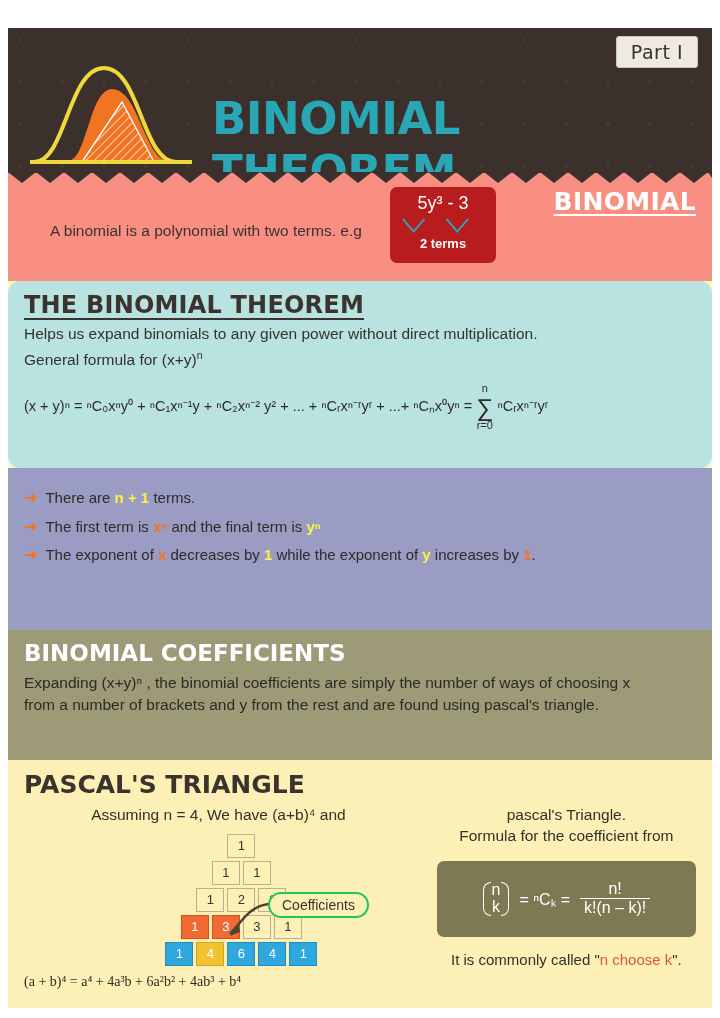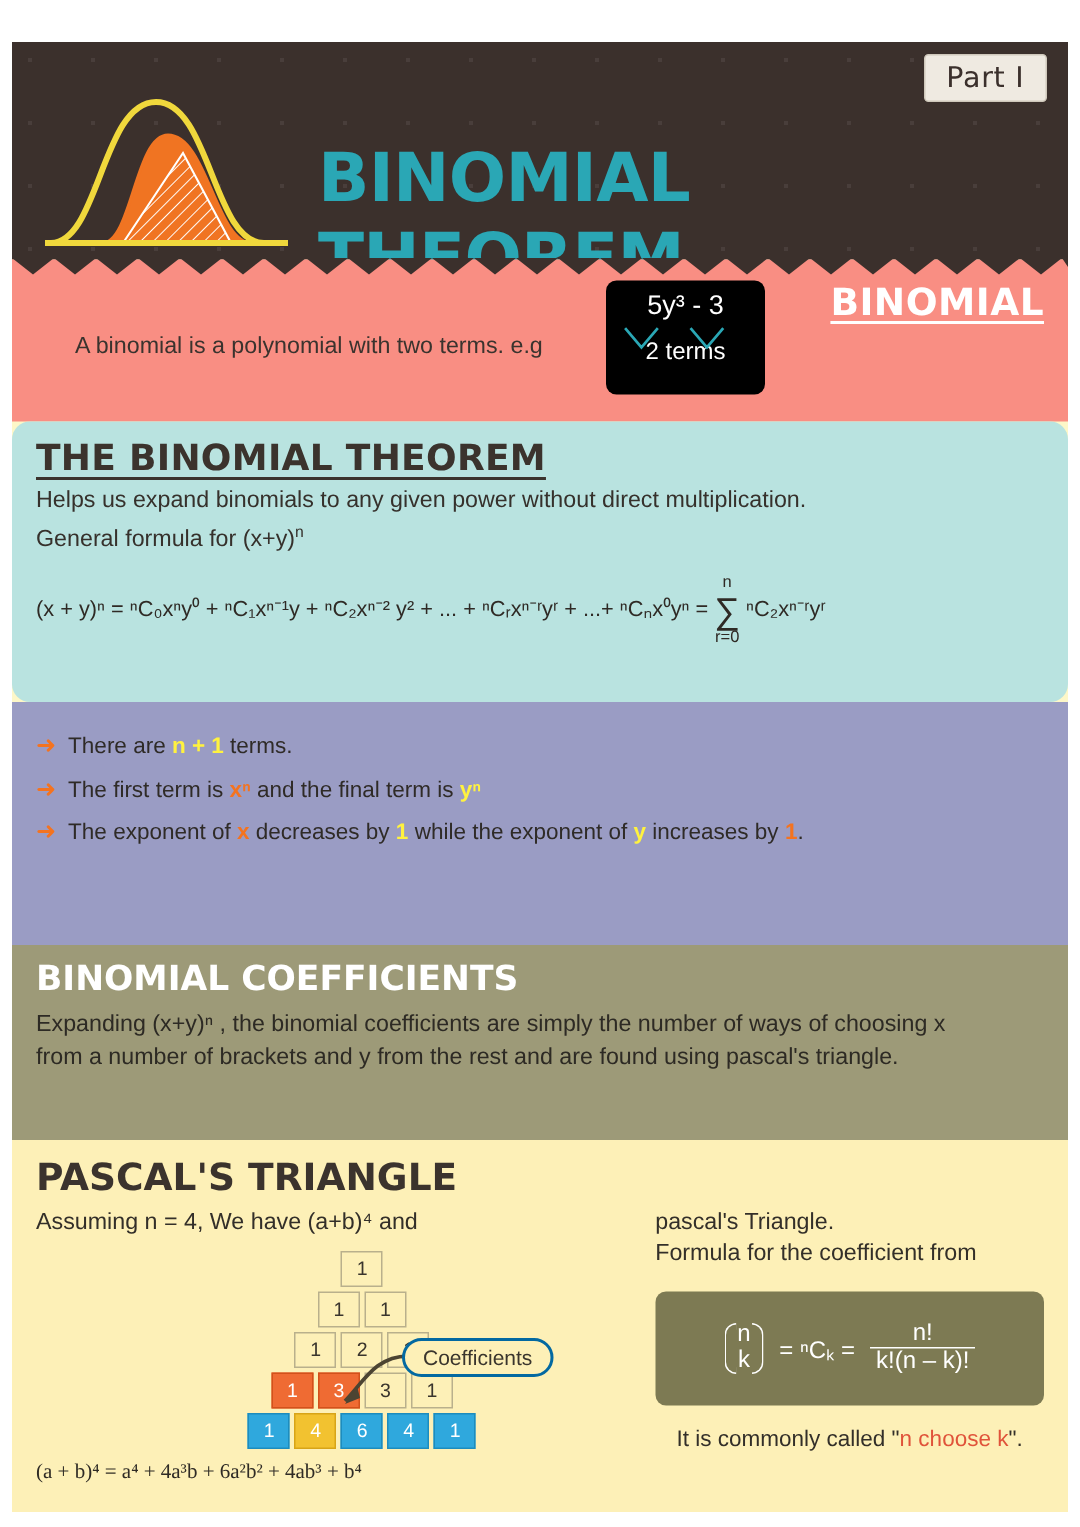--- a/index.html
+++ b/index.html
@@ -21,24 +21,24 @@
 
   
   .band{position:relative;padding:10px 16px 12px 16px;}
   .band h2{margin:0;font-family:"DejaVu Sans",sans-serif;font-weight:bold;color:#ffffff;}
   .band p{margin:6px 0 0 0;color:#36312c;}
 
   
   .band-binomial{background:#f98e83;height:82px;padding-top:14px;}
   .band-binomial h2{font-size:25px;letter-spacing:.3px;text-decoration:underline;text-underline-offset:4px;text-align:right;}
   .band-binomial p{font-size:15.5px;color:#3a332e;margin-left:26px;}
-  .chip{position:absolute;right:202px;top:14px;width:106px;height:76px;background:#000000;border-radius:7px;
+  .chip{position:absolute;right:216px;top:14px;width:106px;height:76px;background:#b91c1c;border-radius:7px;
      color:#ffffff;text-align:center;}
   .chip .l1{font-size:18px;margin-top:6px;color:#fff;}
-  .chip .l2{font-size:16px;font-weight:normal;margin-top:12px;}
+  .chip .l2{font-size:13px;font-weight:bold;margin-top:22px;}
   .chip .vee{position:absolute;left:0;right:0;top:30px;height:20px;}
 
   
   .band-theorem{background:#b9e3e0;height:165px;border-radius:12px;}
   .band-theorem h2{color:#3b332d;font-size:24px;letter-spacing:.2px;text-decoration:underline;text-underline-offset:5px;}
   .band-theorem p{font-size:15.5px;}
   .formula{font-size:14.5px;color:#2f2a25;margin-top:14px;white-space:nowrap;}
   sup,sub{font-size:.68em;}
 
   
@@ -53,42 +53,42 @@
   .band-coef{background:#9d9a78;height:108px;}
   .band-coef h2{font-size:23px;color:#ffffff;}
   .band-coef p{font-size:15.5px;color:#2d2a24;line-height:1.45;}
 
   
   .band-pascal{background:#fdf0b7;height:auto;min-height:280px;padding-bottom:0;}
   .band-pascal h2{color:#3b332d;font-size:25px;}
   .pascal-cols{display:flex;gap:24px;margin-top:6px;}
   .pcol-l{width:390px;}
   .pcol-r{width:260px;}
-  .ptext{font-size:15.5px;color:#332f29;line-height:1.35;}
+  .ptext{font-size:15.5px;color:#332f29;line-height:1.35;text-align:center;}
   .formula-box{margin-top:14px;background:#7d7a53;color:#ffffff;border-radius:7px;padding:10px 14px;
      display:flex;align-items:center;justify-content:center;gap:10px;font-size:16px;height:56px;}
   .frac{display:inline-block;text-align:center;vertical-align:middle;}
   .frac .num{display:block;border-bottom:1.5px solid #fff;padding:0 4px;}
   .frac .den{display:block;padding:0 4px;}
   .choose{display:inline-block;position:relative;padding:0 9px;line-height:1.05;}
   .choose:before,.choose:after{content:"";position:absolute;top:0;bottom:0;width:7px;border:1.6px solid #fff;}
   .choose:before{left:0;border-right:none;border-radius:9px 0 0 9px;}
   .choose:after{right:0;border-left:none;border-radius:0 9px 9px 0;}
   .note{margin-top:14px;font-size:15px;color:#332f29;text-align:center;}
   .note .q{color:#e0533a;}
 
   
   .tri{position:relative;margin-top:8px;margin-left:46px;}
   .trow{display:flex;justify-content:center;gap:3px;margin-bottom:3px;}
   .cell{width:26px;height:22px;line-height:22px;text-align:center;font-size:13px;
         border:1px solid #b9b08c;background:#fdf0b7;color:#3a352d;}
   .cell.orange{background:#ef6b33;color:#fff;border-color:#d2511b;}
   .cell.blue{background:#2fa8dd;color:#fff;border-color:#1d8cbe;}
   .cell.yellow{background:#f2c230;color:#fff;border-color:#d8a417;}
-  .coef-label{position:absolute;left:198px;top:58px;background:#fdf0b7;border:2px solid #0369a1;
+  .coef-label{position:absolute;left:198px;top:58px;background:#fdf0b7;border:2px solid #22c55e;
      border-radius:13px;padding:3px 12px;font-size:14px;color:#3a352d;}
   .expand{margin-top:8px;font-size:14px;color:#2f2b25;font-family:Liberation Serif, serif;}
 </style>
 </head>
 <body>
 
 <div class="page">
   <div class="sheet">
 
     <div class="header">
@@ -135,21 +135,21 @@
       <p>
         <span>General formula for (x+y)</span><sup>n</sup>
       </p>
       <div class="formula">
         <span>(x + y)ⁿ = ⁿC₀xⁿy⁰ + ⁿC₁xⁿ⁻¹y + ⁿC₂xⁿ⁻² y² + ... + ⁿCᵣxⁿ⁻ʳyʳ + ...+ ⁿCₙx⁰yⁿ =</span>
         <span style="display:inline-block;text-align:center;vertical-align:middle;line-height:1.05;font-size:11px">
           <span style="display:block">n</span>
           <span style="display:block;font-size:24px">∑</span>
           <span style="display:block">r=0</span>
         </span>
-        <span>ⁿC₂xⁿ⁻ʳyʳ</span>
+        <span>ⁿCᵣxⁿ⁻ʳyʳ</span>
       </div>
     </div>
 
     <div class="band band-props">
 
       <div class="prop-row">
         <span class="arrow">➜</span>
         <span>
           <span>There are </span><span class="hl-y">n + 1</span><span> terms.</span>
         </span>

